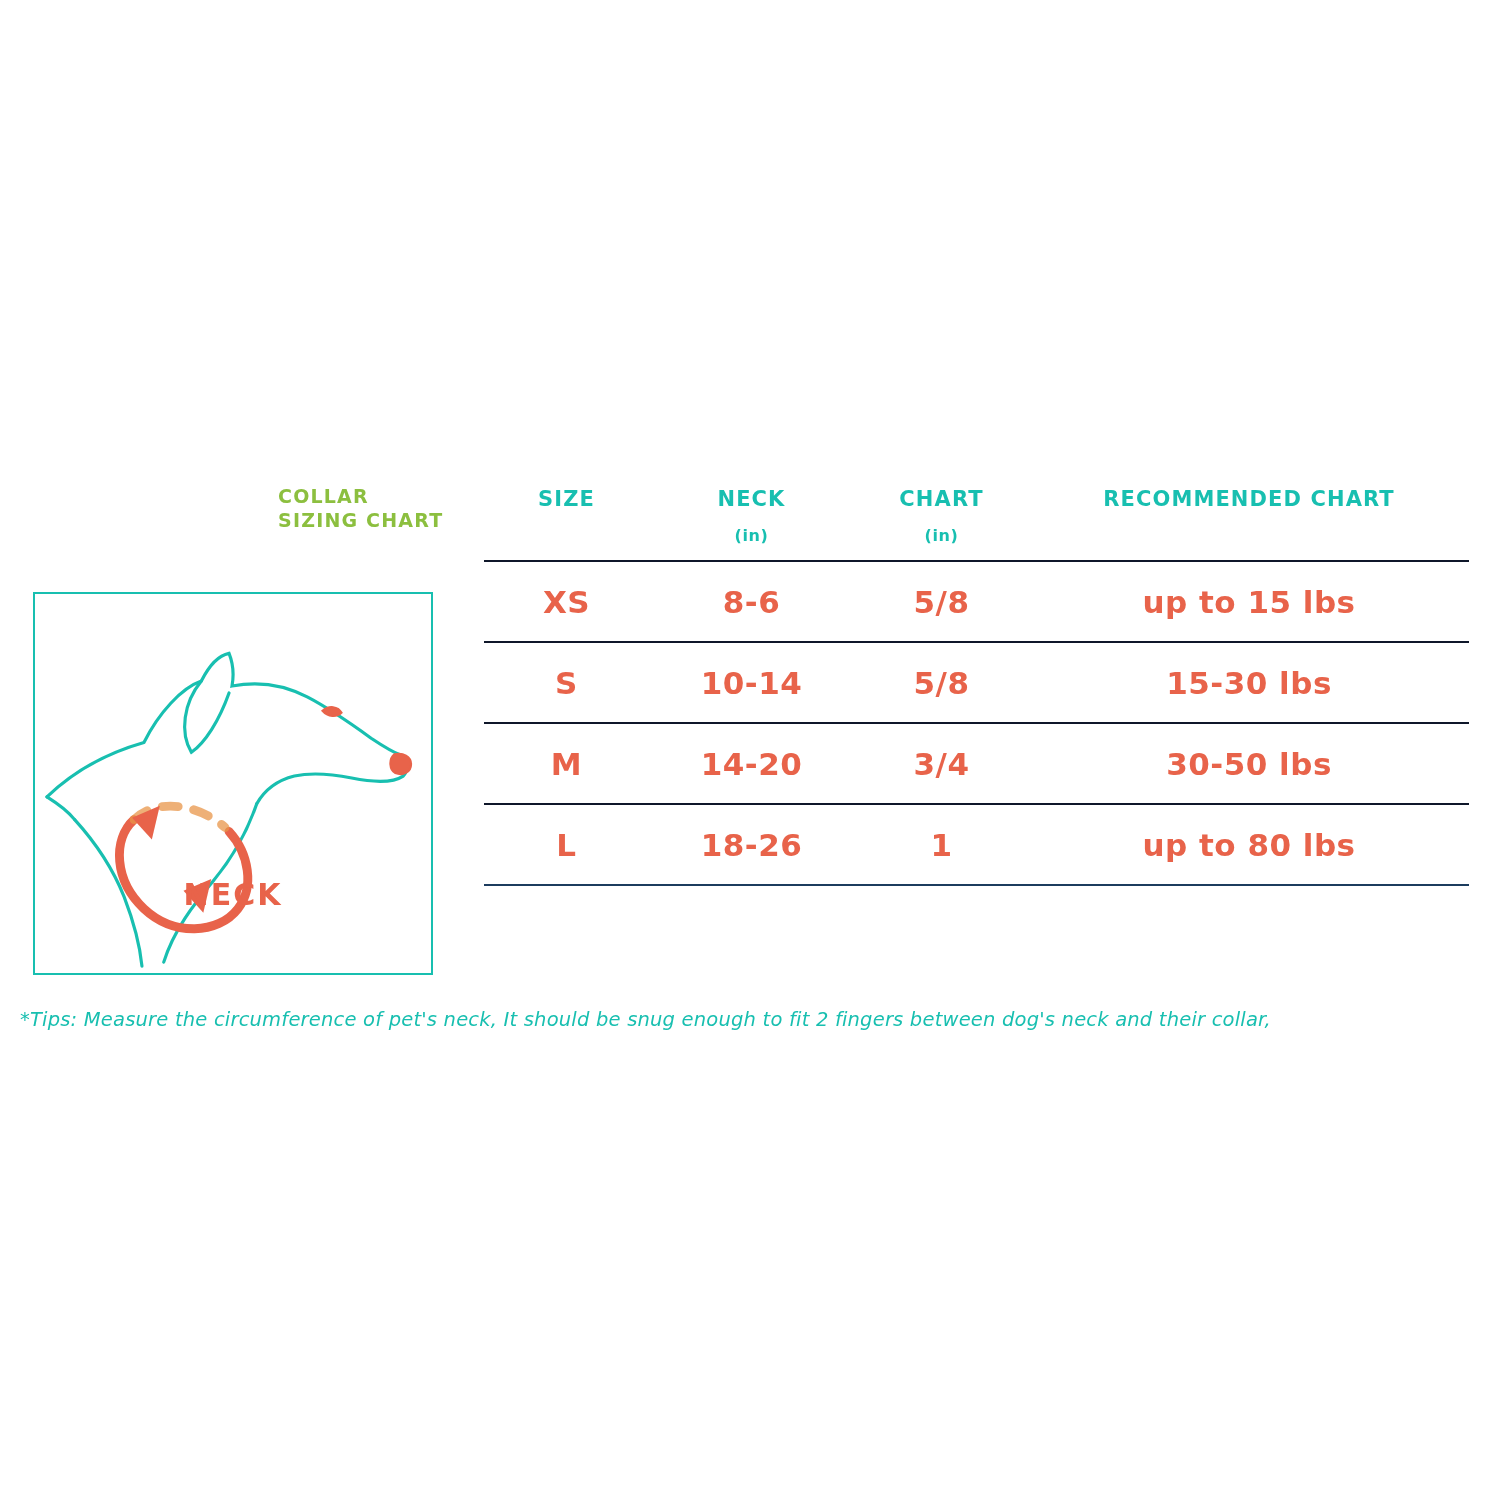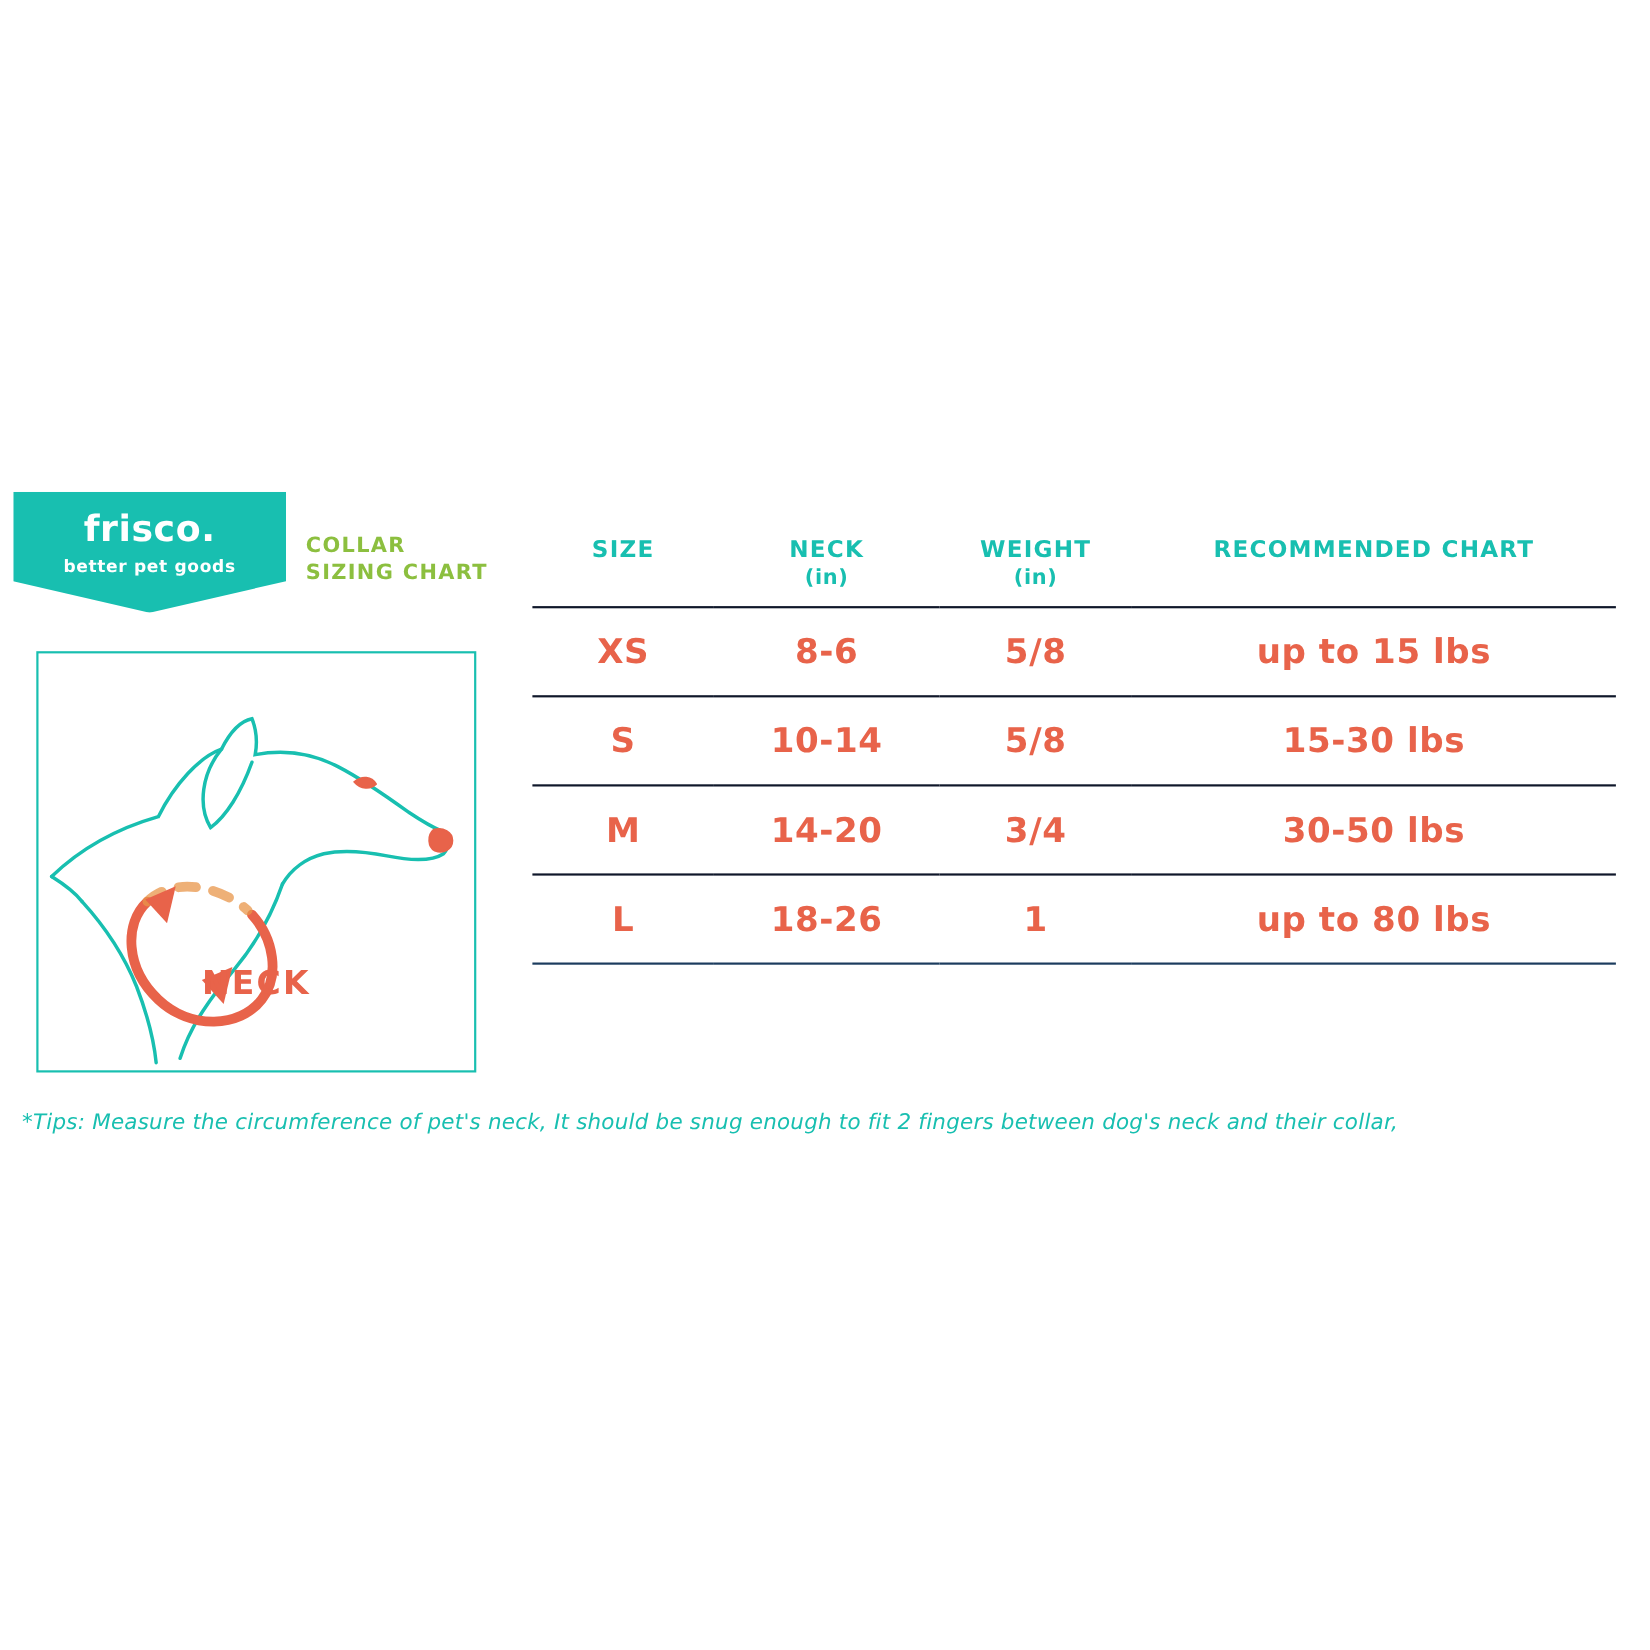--- a/index.html
+++ b/index.html
@@ -118,24 +118,24 @@
     font-size: 21px;
     font-weight: bold;
     letter-spacing: 1.1px;
     text-align: center;
     vertical-align: top;
     padding: 0 0 14px 0;
     line-height: 1.15;
   }
   .unit {
     display: block;
-    font-size: 19px;
+    font-size: 16px;
     font-weight: bold;
     letter-spacing: 0.6px;
-    margin-top: 4px;
+    margin-top: 16px;
   }
   .size-table td {
     color: #e8634a;
     font-family: "DejaVu Sans", sans-serif;
     font-size: 31px;
     font-weight: bold;
     text-align: center;
     padding: 22px 0 21px 0;
     border-top: 2px solid #0f172a;
     letter-spacing: 0.5px;
@@ -167,24 +167,20 @@
     letter-spacing: 0.2px;
     white-space: nowrap;
     font-style: italic;
   }
 </style>
 </head>
 <body>
 
 <div id="chart-root">
 
-  <div class="brand-badge">
-    <div class="brand-name">frisco.</div>
-    <div class="brand-tag">better pet goods</div>
-  </div>
 
   <div class="chart-title">
     <div>COLLAR</div>
     <div>SIZING CHART</div>
   </div>
 
   <div class="illus-panel">
     <svg viewBox="0 0 400 383" xmlns="http://www.w3.org/2000/svg">
 
       <path d="M12 205 C40 178, 75 160, 110 150 C125 120, 148 95, 168 88 C176 72, 186 62, 196 60 C200 70, 201 82, 199 93 C225 88, 252 92, 275 104 C300 117, 322 133, 340 146 C352 154, 362 160, 370 163" fill="none" stroke="#18bfb0" stroke-width="3.2" stroke-linecap="round"></path>
@@ -217,21 +213,21 @@
       <thead>
         <tr>
           <th class="col-size">
             <span>SIZE</span>
           </th>
           <th class="col-neck">
             <span>NECK</span>
             <span class="unit">(in)</span>
           </th>
           <th class="col-width">
-            <span>WEIGHT</span>
+            <span>CHART</span>
             <span class="unit">(in)</span>
           </th>
           <th class="col-weight">
             <span>RECOMMENDED CHART</span>
           </th>
         </tr>
       </thead>
       <tbody>
         <tr>
           <td>XS</td>

